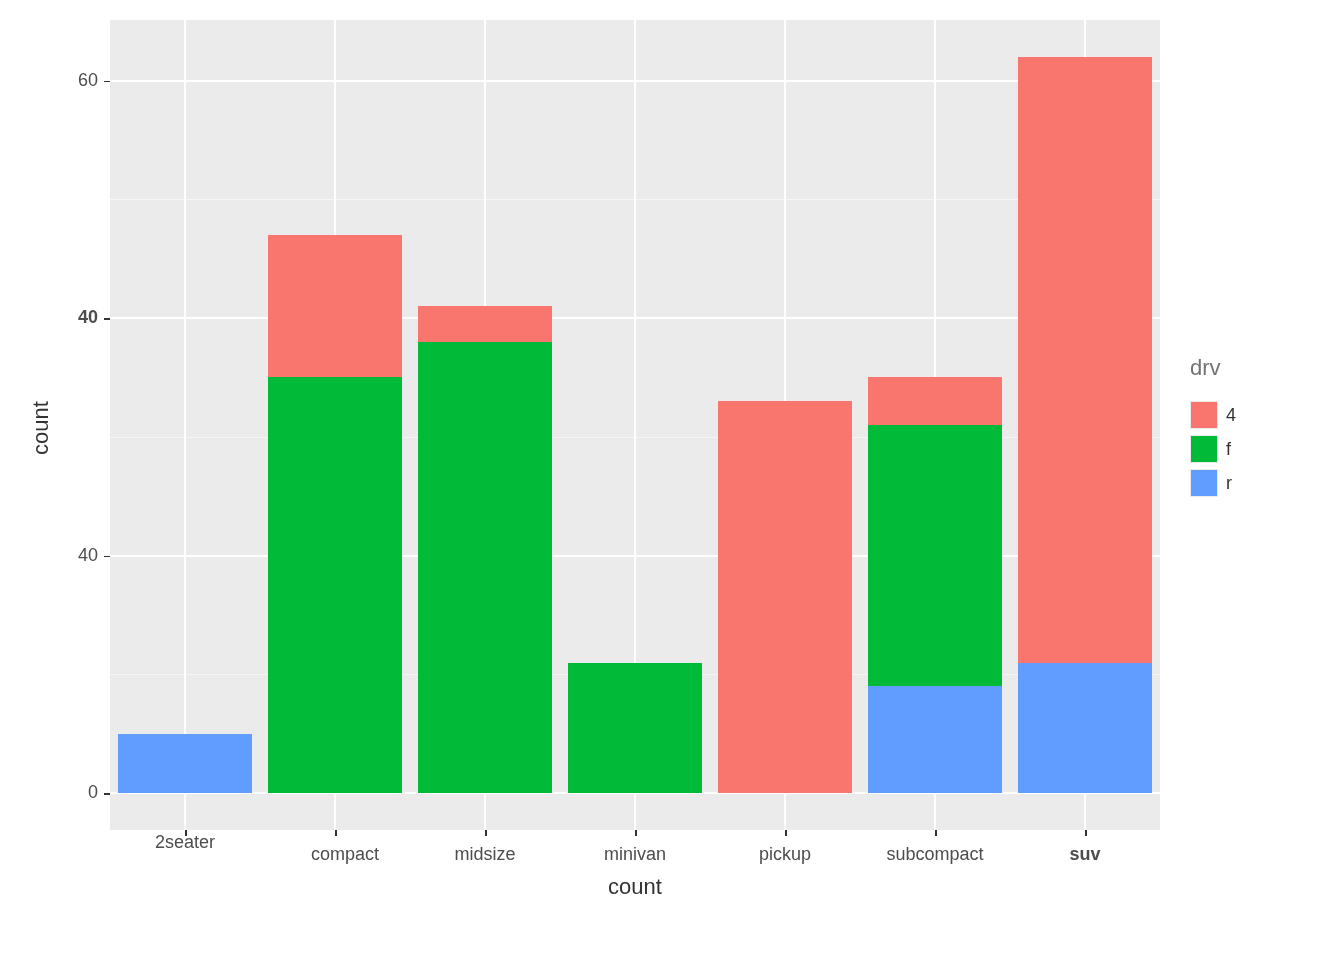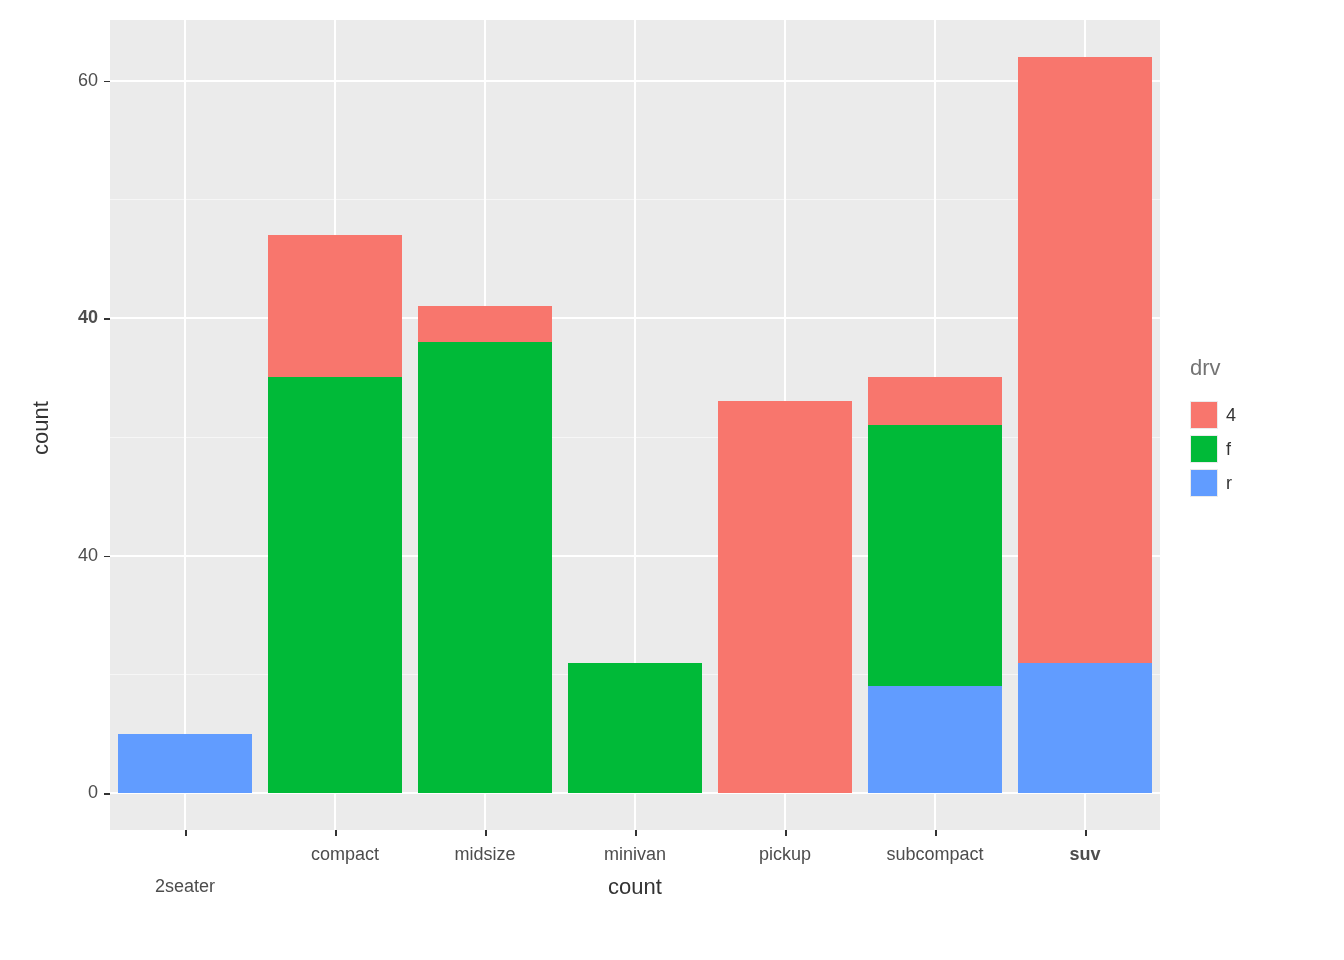--- a/index.html
+++ b/index.html
@@ -138,21 +138,21 @@
     </div>
 
 <div class="axis-text" style="right: 1246px; top: 782.182px;">0</div>
     <div class="tick" style="left: 104px; top: 793.182px; width: 6px; height: 1.5px;"></div>
     <div class="axis-text" style="right: 1246px; top: 544.645px;">40</div>
     <div class="tick" style="left: 104px; top: 555.645px; width: 6px; height: 1.5px;"></div>
     <div class="axis-text" style="right: 1246px; top: 307.109px; font-weight: bold;">40</div>
     <div class="tick" style="left: 104px; top: 318.109px; width: 6px; height: 1.5px;"></div>
     <div class="axis-text" style="right: 1246px; top: 69.5718px;">60</div>
     <div class="tick" style="left: 104px; top: 80.5718px; width: 6px; height: 1.5px;"></div>
-    <div class="axis-text" style="left: 185px; top: 876px; transform: translateX(-50%);">2seater</div>
+    <div class="axis-text" style="left: 185px; top: 832px; transform: translateX(-50%);">2seater</div>
     <div class="tick" style="left: 185px; top: 830px; width: 1.5px; height: 6px;"></div>
     <div class="axis-text" style="left: 345px; top: 844px; transform: translateX(-50%);">compact</div>
     <div class="tick" style="left: 335px; top: 830px; width: 1.5px; height: 6px;"></div>
     <div class="axis-text" style="left: 485px; top: 844px; transform: translateX(-50%);">midsize</div>
     <div class="tick" style="left: 485px; top: 830px; width: 1.5px; height: 6px;"></div>
     <div class="axis-text" style="left: 635px; top: 844px; transform: translateX(-50%);">minivan</div>
     <div class="tick" style="left: 635px; top: 830px; width: 1.5px; height: 6px;"></div>
     <div class="axis-text" style="left: 785px; top: 844px; transform: translateX(-50%);">pickup</div>
     <div class="tick" style="left: 785px; top: 830px; width: 1.5px; height: 6px;"></div>
     <div class="axis-text" style="left: 935px; top: 844px; transform: translateX(-50%);">subcompact</div>

